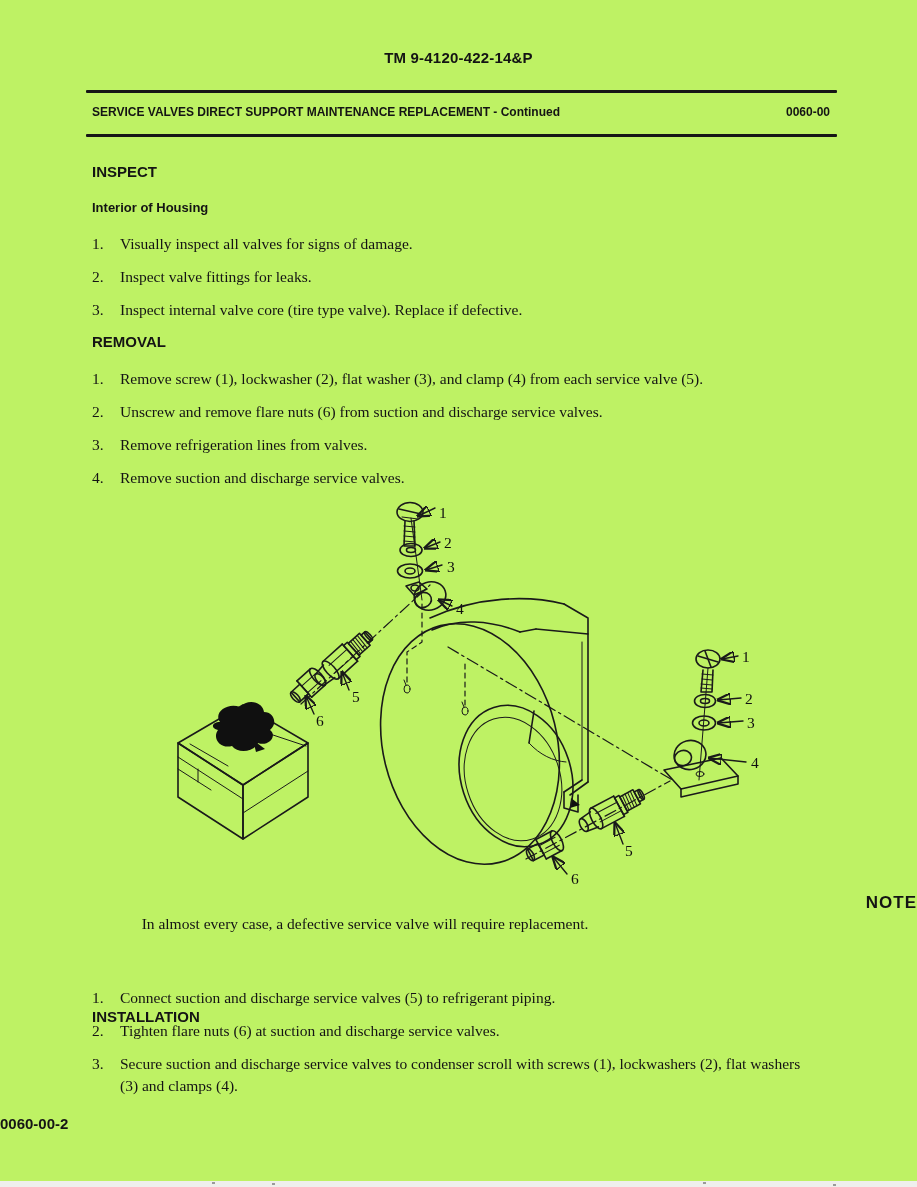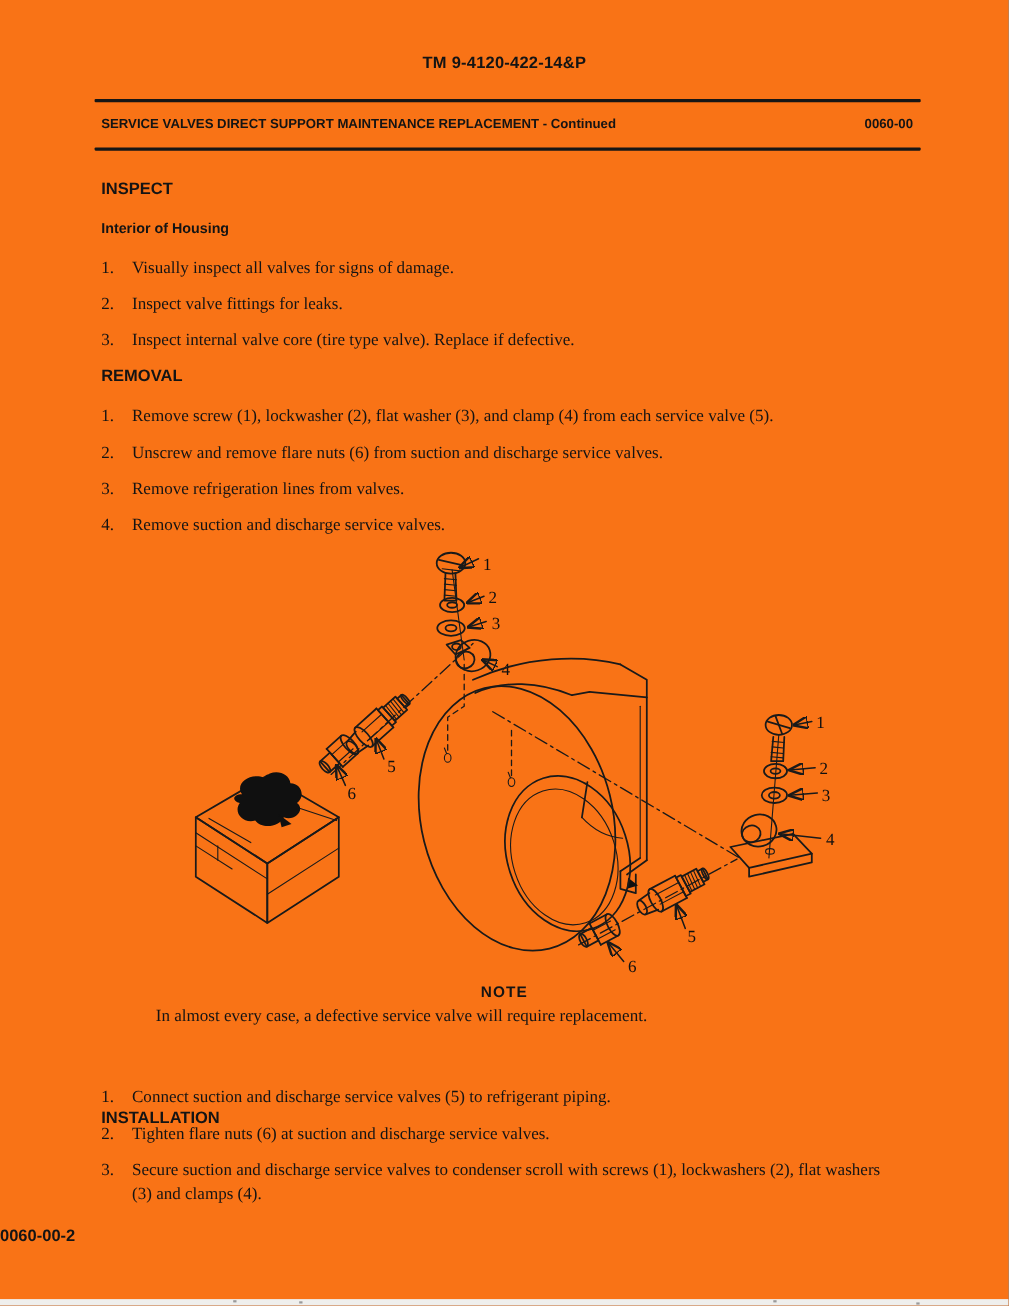--- a/index.html
+++ b/index.html
@@ -1,33 +1,33 @@
 <!DOCTYPE html>
 <html><head>
 <meta charset="utf-8">
 <style>
   html,body{margin:0;padding:0;background:#8a8a8a;}
   .page{
-    position:relative;width:917px;height:1187px;background:#f97316;
+    position:relative;width:917px;height:1187px;background:#bef264;
     font-family:"Liberation Serif","DejaVu Serif",serif;color:#141414;
     overflow:hidden;margin:0 auto;
   }
   .abs{position:absolute;}
   .sans{font-family:"Liberation Sans","DejaVu Sans",sans-serif;font-weight:bold;}
   .hdr{top:49px;left:0;width:917px;text-align:center;font-size:15px;letter-spacing:.2px;}
   .rule{left:86px;width:751px;height:3px;background:#161616;border-radius:1px;}
   .rule-top{top:90px;}
   .rule-mid{top:134px;}
   .titlebar{top:105px;left:92px;width:738px;display:flex;justify-content:space-between;font-size:12px;}
   .h1{left:92px;font-size:15px;}
   .h2{left:92px;font-size:13px;}
   .li{left:92px;width:740px;display:flex;font-size:15.5px;line-height:22px;}
   .li .num{width:28px;flex:none;}
   .li .txt{max-width:700px;}
-  .note-h{top:893px;left:0;width:917px;text-align:center;font-size:14px;letter-spacing:1px;}
+  .note-h{top:893px;left:0;width:917px;text-align:right;font-size:17px;letter-spacing:1px;}
   .note-t{top:915px;left:0;width:730px;text-align:center;font-size:15.5px;}
   .footer{top:1115px;left:0;width:917px;font-size:15px;}
   .scanband{top:1181px;left:0;width:917px;height:6px;background:#efefed;}
   .speck{width:3px;height:2px;background:#9a9a9a;}
 
   .fig{top:492px;left:168px;width:640px;height:400px;}
   .fig line,.fig path,.fig ellipse,.fig rect,.fig polygon,.fig use{
     fill:none;stroke:#1a1a1a;stroke-width:1.6;stroke-linecap:round;stroke-linejoin:round;}
   .fig .thin{stroke-width:1;}
   .fig .dash{stroke-dasharray:5 4;stroke-width:1.2;}

